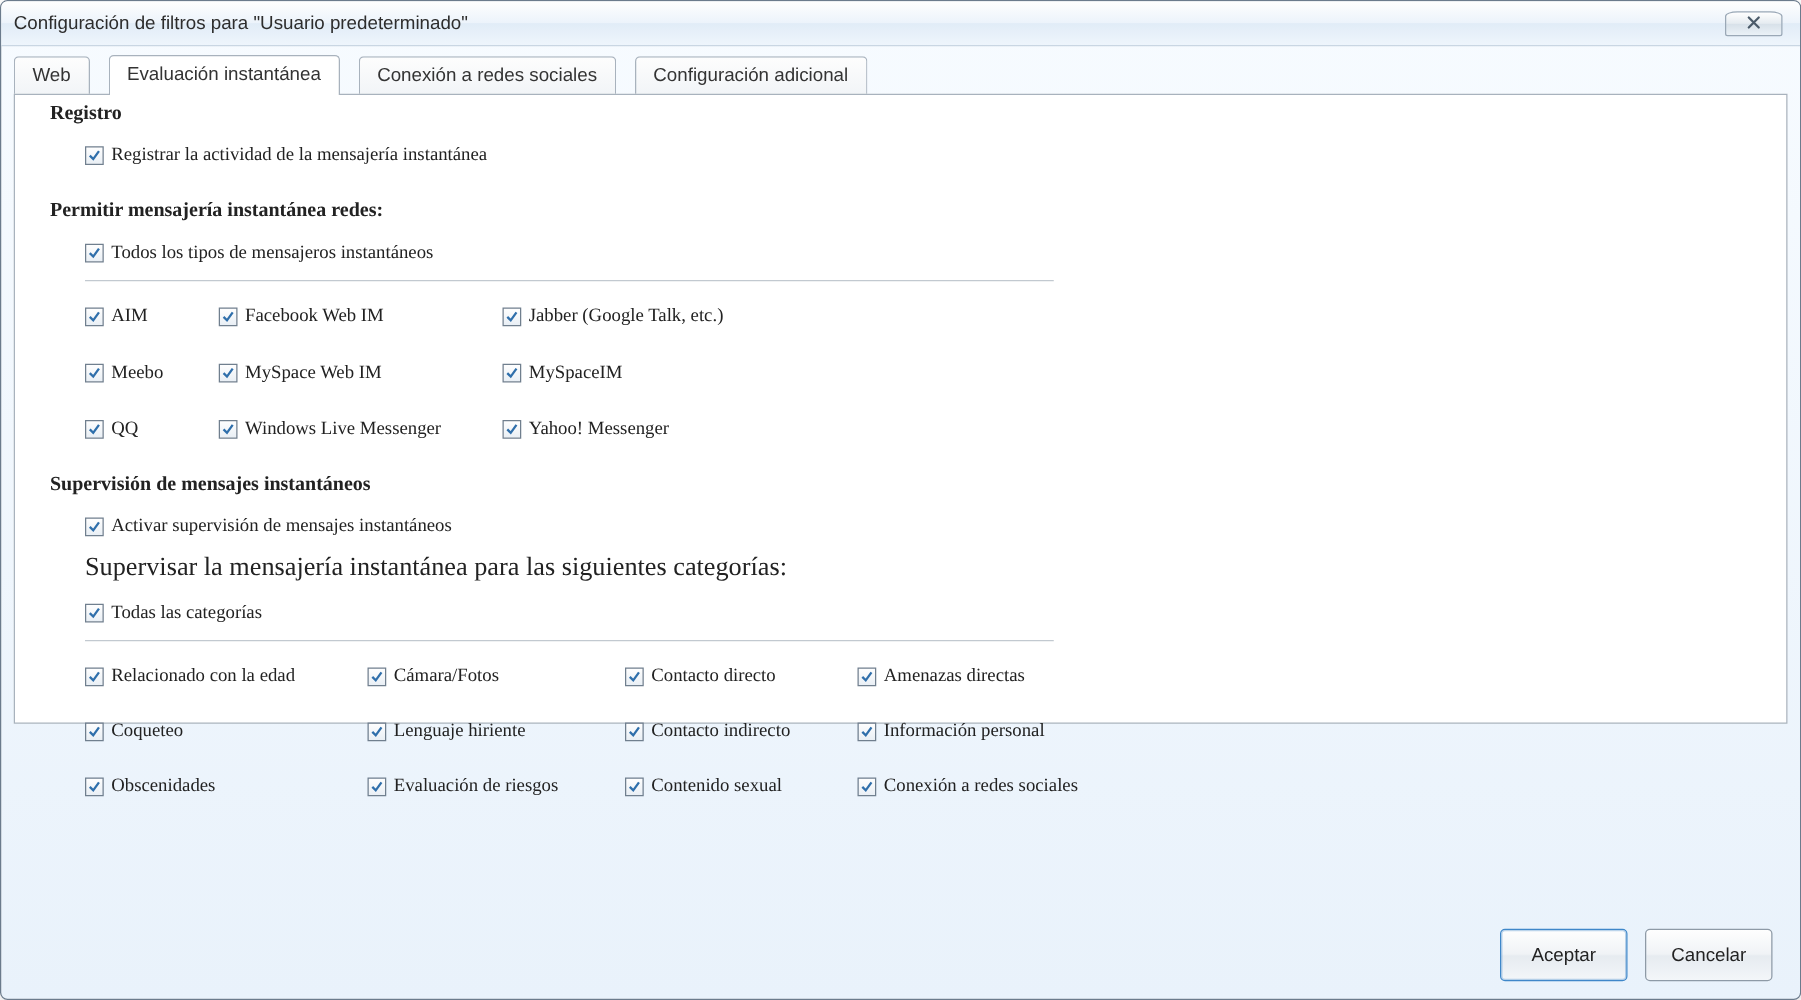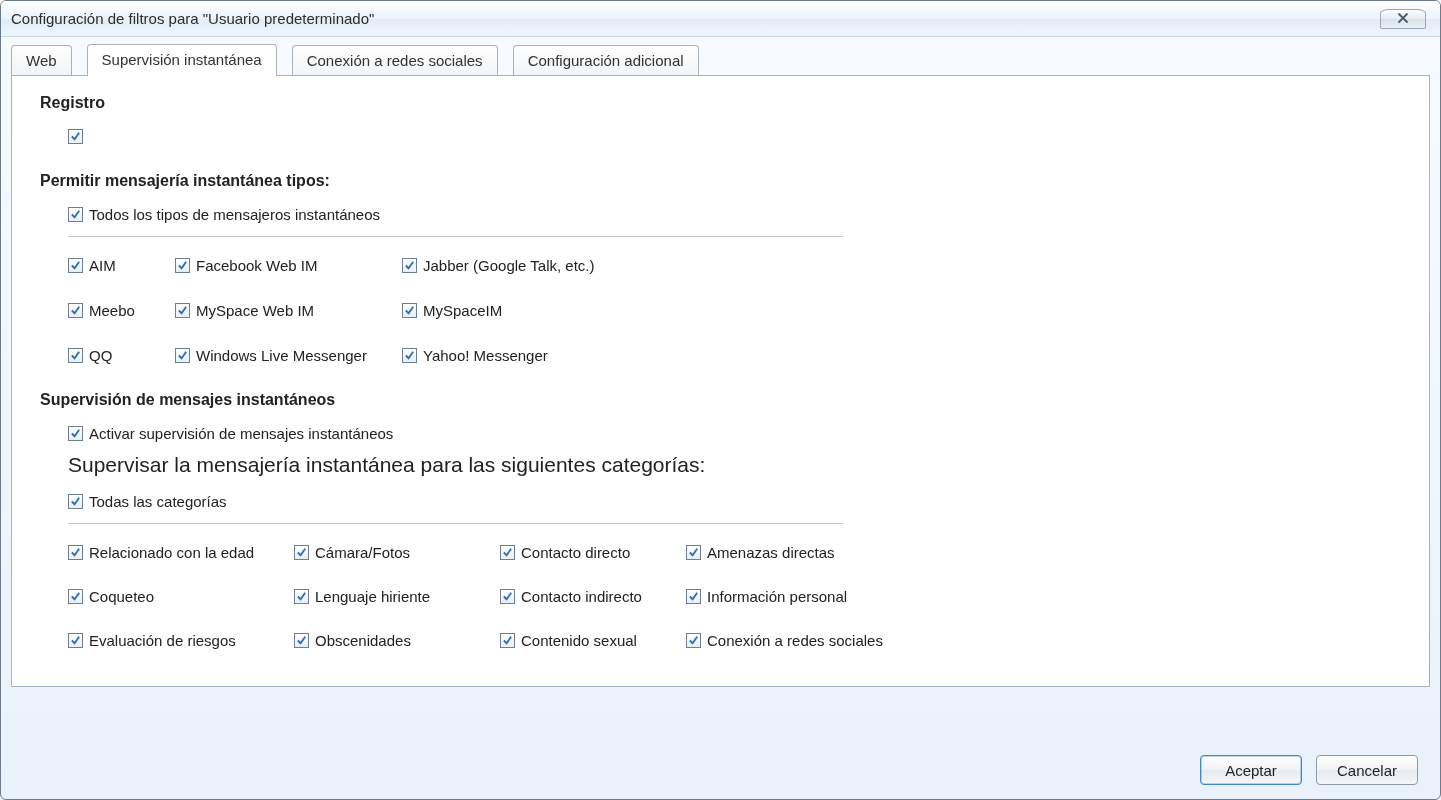--- a/index.html
+++ b/index.html
@@ -67,23 +67,24 @@
     background: #fff;
     top: 1px;
     padding-bottom: 8px;
     z-index: 2;
   }
 
   .tab-panel {
     margin: 0 10px 0 10px;
     border: 1px solid #a8b2bd;
     background: #fff;
-    height: 612px;
+    height: 504px;
     position: relative;
-    padding: 14px 28px 14px 36px;
+    padding: 2px 28px 14px 36px;
+    font-family: Liberation Serif, serif;
   }
 
   .section-title {
     font-weight: 700;
     font-size: 16px;
     margin: 4px 0 10px -8px;
   }
   .sub-text {
     font-size: 21px;
     margin: 6px 0 10px 0;
@@ -134,21 +135,21 @@
   }
 
   .footer {
     position: absolute;
     right: 22px; bottom: 14px;
     display: flex;
     gap: 14px;
   }
   .btn {
     min-width: 102px;
-    height: 30px;
+    height: 42px;
     padding: 0 18px;
     border: 1px solid #8e9aa6;
     background: linear-gradient(to bottom, #fefefe, #f0f3f6 48%, #e6ebf0 52%, #f3f6f9);
     border-radius: 4px;
     font-size: 15px;
     display: inline-flex;
     align-items: center;
     justify-content: center;
   }
   .btn.primary {
@@ -168,41 +169,42 @@
       <span>
         <svg viewBox="0 0 12 12">
             <path d="M2 2 L10 10 M10 2 L2 10" stroke="#4b5b6a" stroke-width="1.8" fill="none" stroke-linecap="round"></path>
           </svg>
       </span>
     </div>
   </div>
 
   <div class="tabs-row">
     <div class="tab"><span>Web</span></div>
-    <div class="tab active"><span>Supervisión instantánea</span></div>
+    <div class="tab active"><span>Evaluación instantánea</span></div>
     <div class="tab"><span>Conexión a redes sociales</span></div>
     <div class="tab"><span>Configuración adicional</span></div>
   </div>
 
   <div class="tab-panel">
 
     <div class="section-title">Registro</div>
     <div class="indent">
       <div class="check-row">
         <span class="check">
           <svg viewBox="0 0 12 12">
               <path d="M2 6 L5 9 L10 2" stroke="#2f6fab" stroke-width="2" fill="none"></path>
             </svg>
         </span>
+        <span>Registrar la actividad de la mensajería instantánea</span>
       </div>
     </div>
 
     <div class="spacer-md"></div>
 
-    <div class="section-title">Permitir mensajería instantánea tipos:</div>
+    <div class="section-title">Permitir mensajería instantánea redes:</div>
     <div class="indent">
       <div class="check-row">
         <span class="check">
             <svg viewBox="0 0 12 12">
               <path d="M2 6 L5 9 L10 2" stroke="#2f6fab" stroke-width="2" fill="none"></path>
             </svg>
           </span>
         <span>Todos los tipos de mensajeros instantáneos</span>
       </div>
       <hr class="hr">
@@ -368,29 +370,29 @@
               </svg>
             </span>
             <span>Información personal</span>
           </div>
         <div class="check-row">
             <span class="check">
               <svg viewBox="0 0 12 12">
                 <path d="M2 6 L5 9 L10 2" stroke="#2f6fab" stroke-width="2" fill="none"></path>
               </svg>
             </span>
+            <span>Obscenidades</span>
+          </div>
+        <div class="check-row">
+            <span class="check">
+              <svg viewBox="0 0 12 12">
+                <path d="M2 6 L5 9 L10 2" stroke="#2f6fab" stroke-width="2" fill="none"></path>
+              </svg>
+            </span>
             <span>Evaluación de riesgos</span>
-          </div>
-        <div class="check-row">
-            <span class="check">
-              <svg viewBox="0 0 12 12">
-                <path d="M2 6 L5 9 L10 2" stroke="#2f6fab" stroke-width="2" fill="none"></path>
-              </svg>
-            </span>
-            <span>Obscenidades</span>
           </div>
         <div class="check-row">
             <span class="check">
               <svg viewBox="0 0 12 12">
                 <path d="M2 6 L5 9 L10 2" stroke="#2f6fab" stroke-width="2" fill="none"></path>
               </svg>
             </span>
             <span>Contenido sexual</span>
           </div>
         <div class="check-row">

